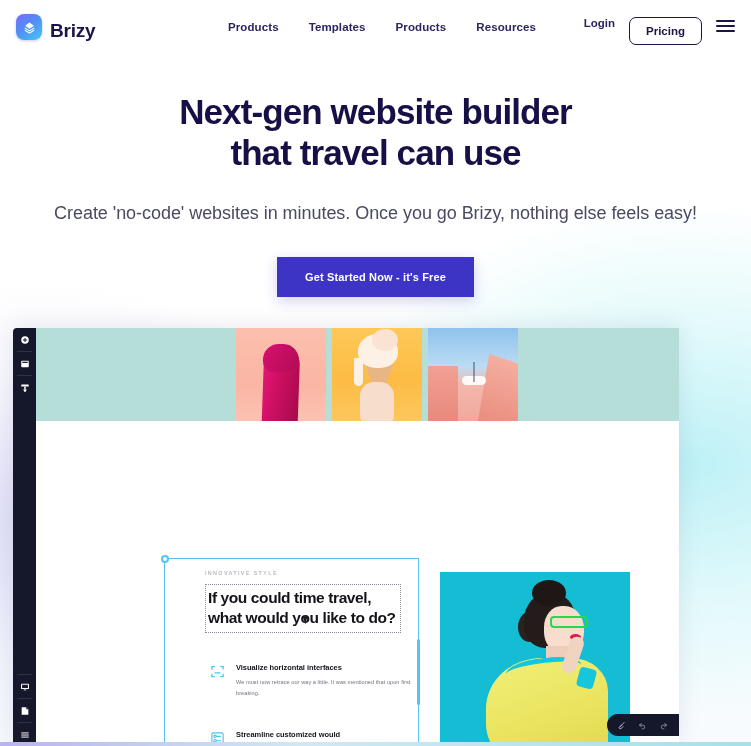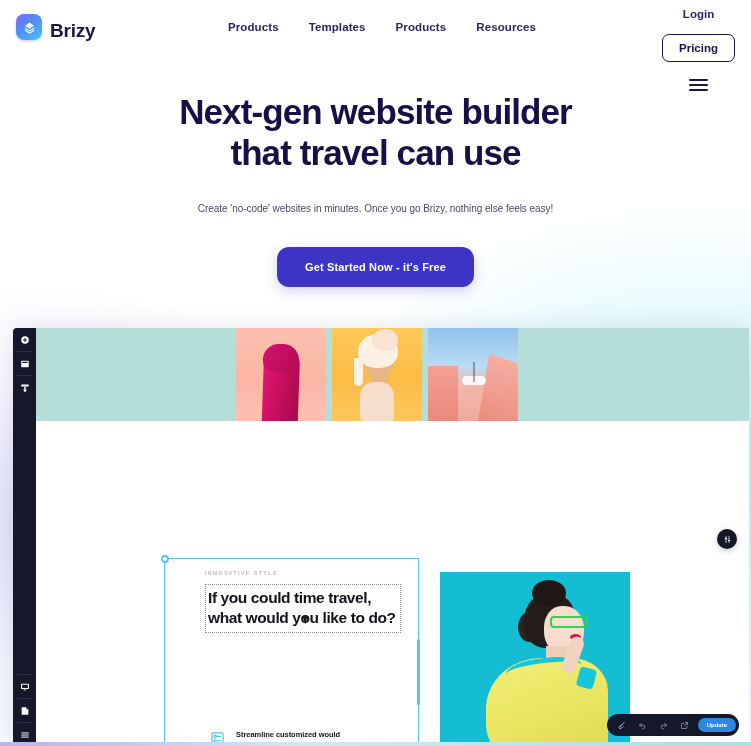--- a/index.html
+++ b/index.html
@@ -41,59 +41,59 @@
   }
   .nav-center {
     position: absolute; left: 228px; top: 0; height: 54px;
     display: flex; align-items: center; gap: 30px;
   }
   .nav-link {
     font-size: 11.5px; color: #2b2560; font-weight: 600;
     letter-spacing: 0.1px; cursor: pointer; white-space: nowrap;
   }
   .nav-right {
-    position: absolute; right: 16px; top: 8px; height: 54px;
-    display: flex; align-items: center; gap: 14px; flex-direction: column;
+    position: absolute; right: 16px; top: 17px; height: 54px;
+    display: flex; align-items: flex-start; gap: 14px;
   }
   .login-link { font-size: 11.5px; color: #2b2560; font-weight: 600; cursor: pointer; }
   .pricing-btn {
     font-size: 11.5px; color: #1b1445; font-weight: 700;
     border: 1.4px solid #1b1445; border-radius: 7px;
     padding: 7px 16px; background: transparent; cursor: pointer;
     font-family: "Liberation Sans", sans-serif;
   }
   .burger { display: flex; flex-direction: column; gap: 3px; cursor: pointer; padding: 3px 0; }
   .burger span { display: block; width: 19px; height: 2px; background: #1b1445; border-radius: 1px; }
 
   
   .hero { position: absolute; top: 92px; left: 0; width: 751px; text-align: center; }
   .hero-title {
     font-size: 35px; line-height: 1.17; font-weight: 700;
     color: #171046; letter-spacing: -0.9px;
   }
   .hero-sub {
-    margin-top: 29px; font-size: 10px; color: #4a4a63;
+    margin-top: 29px; font-size: 18px; color: #4a4a63;
     letter-spacing: -0.05px;
   }
   .hero-cta {
     margin-top: 33px;
     display: inline-block;
     background: #3d33c4;
     color: #ffffff;
     font-size: 11px; font-weight: 700; letter-spacing: 0.15px;
-    padding: 14px 28px; border-radius: 12px; border: none;
+    padding: 14px 28px; border-radius: 0; border: none;
     cursor: pointer; font-family: "Liberation Sans", sans-serif;
     box-shadow: 0 4px 14px rgba(61,51,196,0.22);
     text-align: center;
   }
 
   
   .editor {
     position: absolute; left: 13px; top: 328px;
-    width: 736px; height: 418px;
+    width: 666px; height: 418px;
     background: #ffffff;
     border-radius: 4px 0 0 0;
     overflow: hidden;
     box-shadow: 0 -2px 22px rgba(40,40,90,0.10);
   }
   .editor-sidebar {
     position: absolute; left: 0; top: 0;
     width: 23px; height: 418px;
     background: #14182a;
     display: flex; flex-direction: column; align-items: center;
@@ -486,20 +486,32 @@
           <div class="sel-handle-tl"></div>
           <div class="sel-bar-right"></div>
 
           <div class="eyebrow">INNOVATIVE STYLE</div>
 
           <div class="heading-box">
             <div class="heading-text">If you could time travel, what would you like to do?</div>
           </div>
           <div class="cursor-arrow"></div>
 
+          <div class="feature f1">
+            <div class="feat-icon">
+              <svg width="15" height="15" viewBox="0 0 24 24" fill="none" stroke="#4fc3e8" stroke-width="2" stroke-linecap="round">
+                <path d="M3 8V4h4M21 8V4h-4M3 16v4h4M21 16v4h-4"></path>
+                <path d="M8 14h8" stroke-width="2"></path>
+              </svg>
+            </div>
+            <div>
+              <div class="feat-title">Visualize horizontal interfaces</div>
+              <div class="feat-body">We must now retrace our way a little. It was mentioned that upon first breaking.</div>
+            </div>
+          </div>
 
           <div class="feature f2">
             <div class="feat-icon">
               <svg width="15" height="15" viewBox="0 0 24 24" fill="none" stroke="#4fc3e8" stroke-width="1.8">
                 <rect x="3" y="3" width="18" height="18" rx="2"></rect>
                 <circle cx="8" cy="8.5" r="2"></circle>
                   <circle cx="8" cy="15.5" r="2"></circle>
                 <path d="M10.5 8.5H17M10.5 15.5H17" stroke-linecap="round"></path>
               </svg>
             </div>

